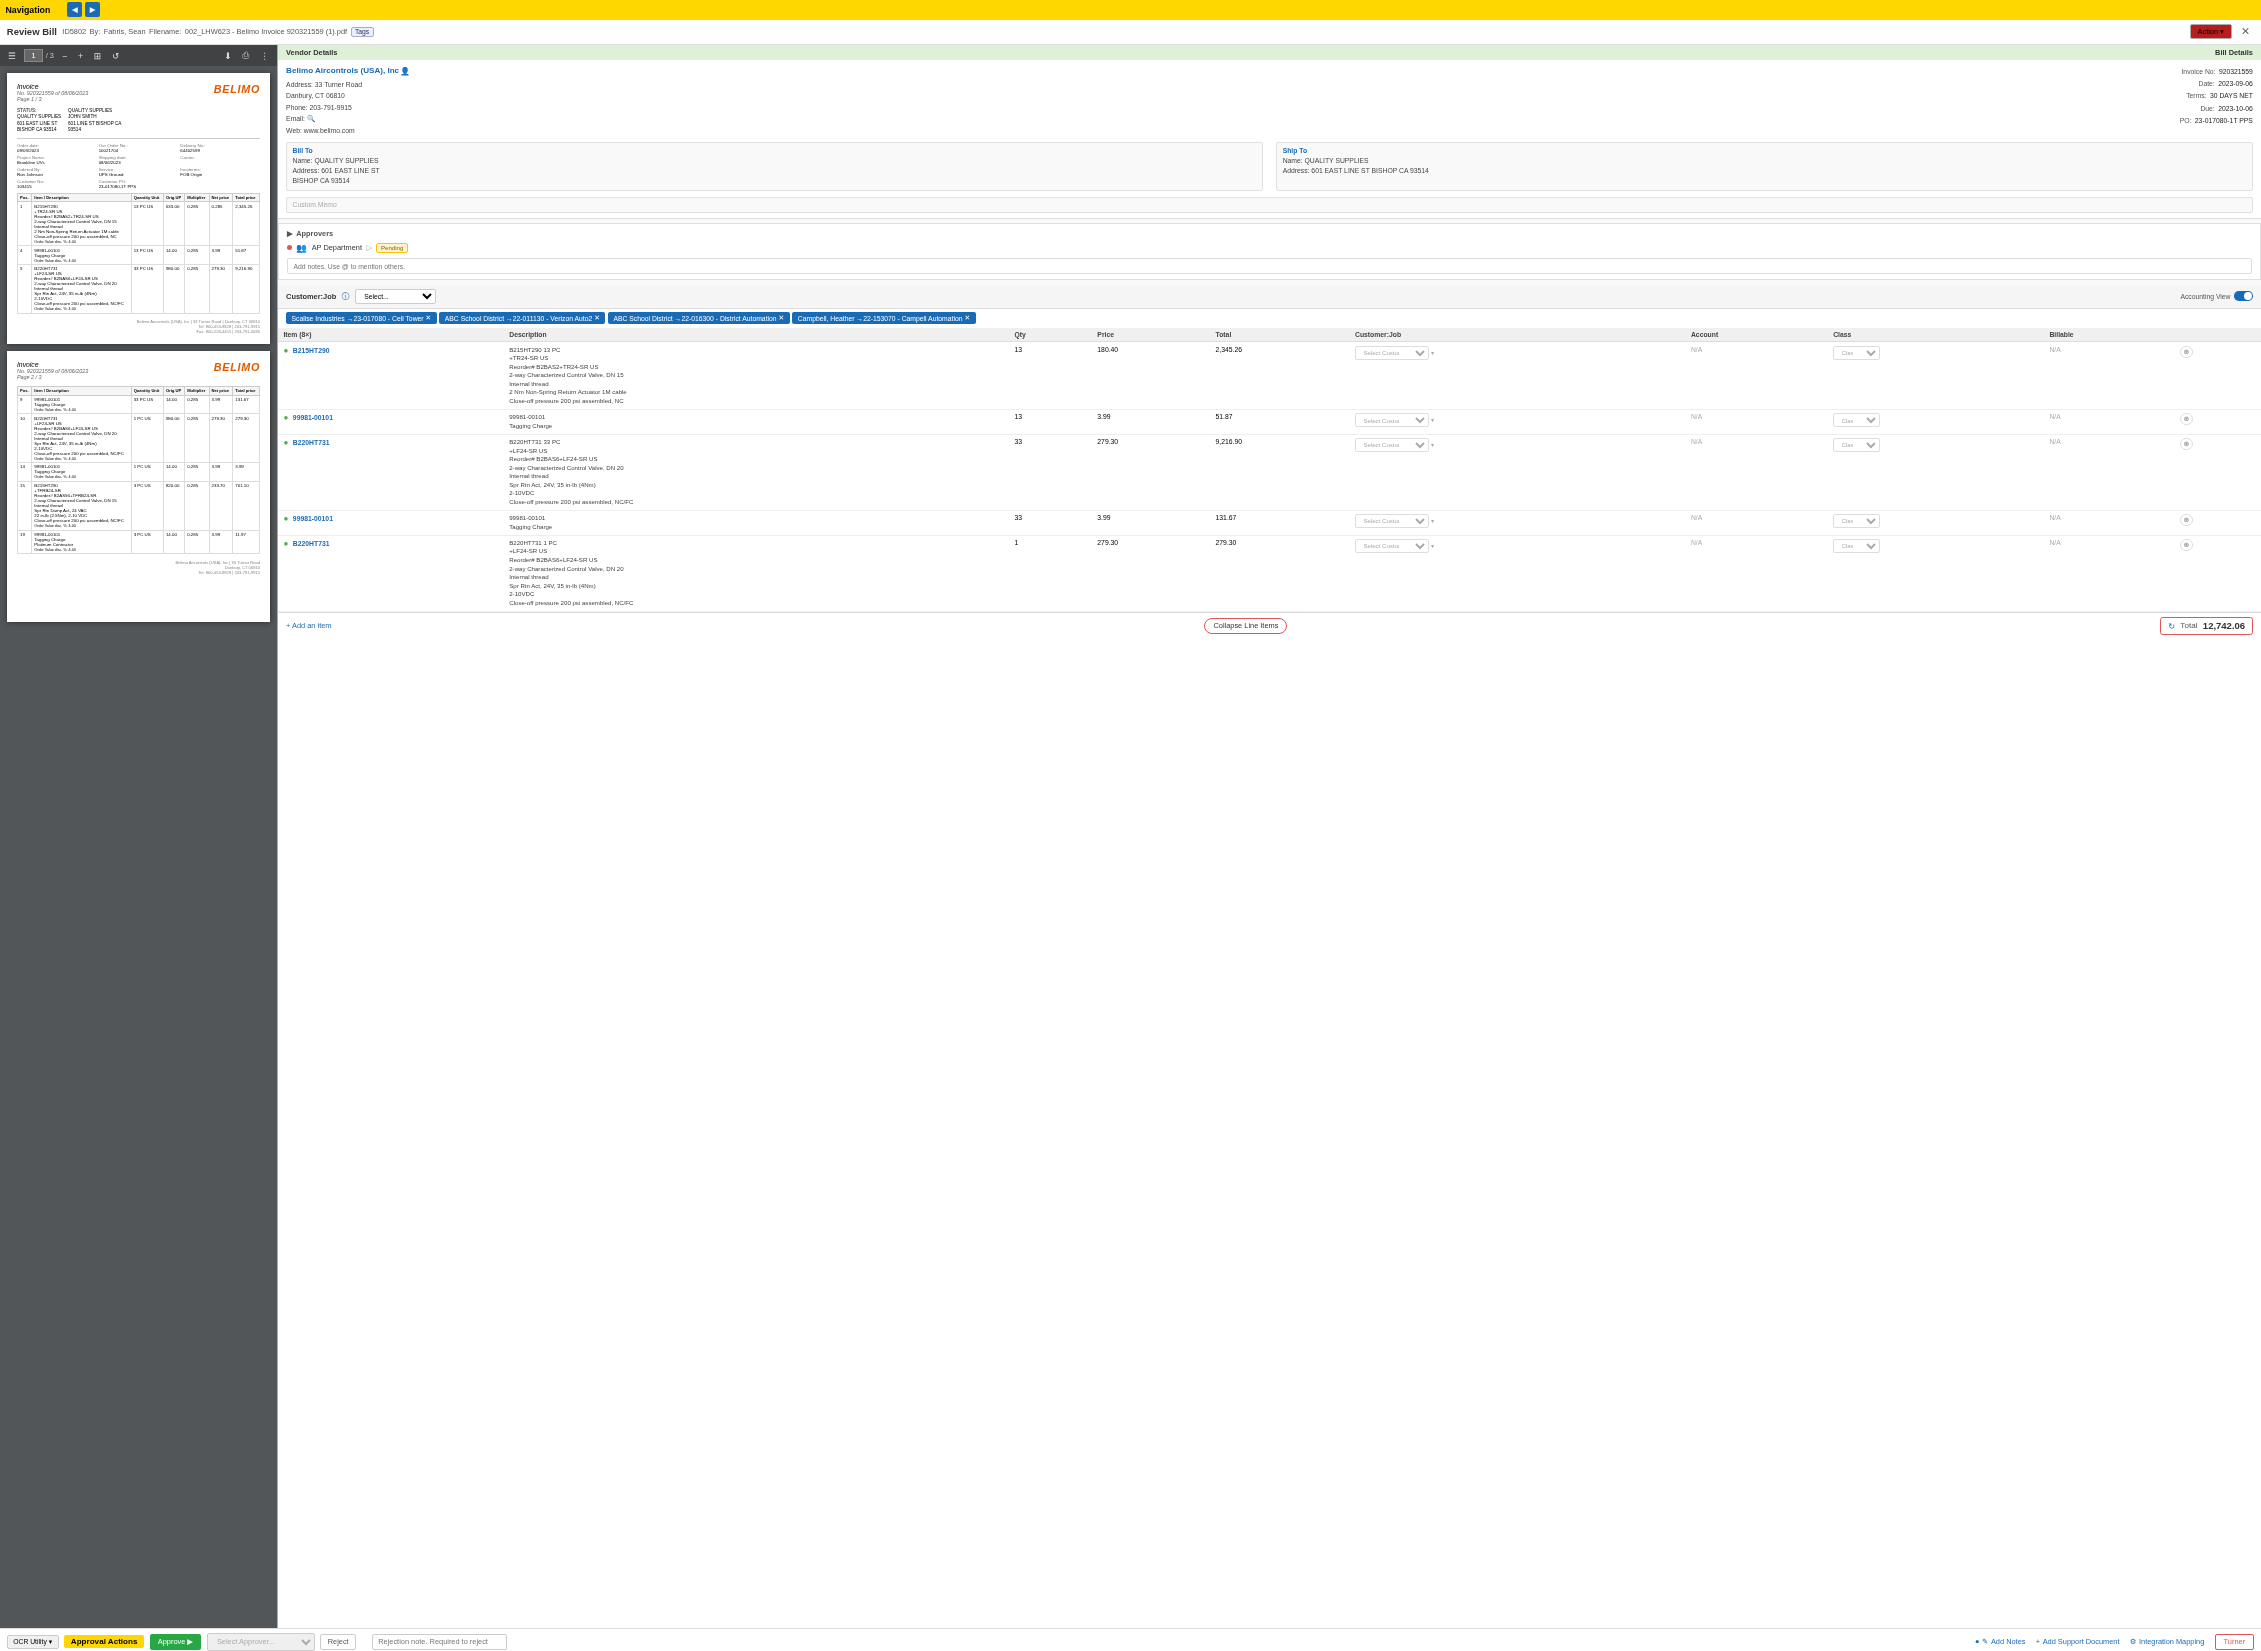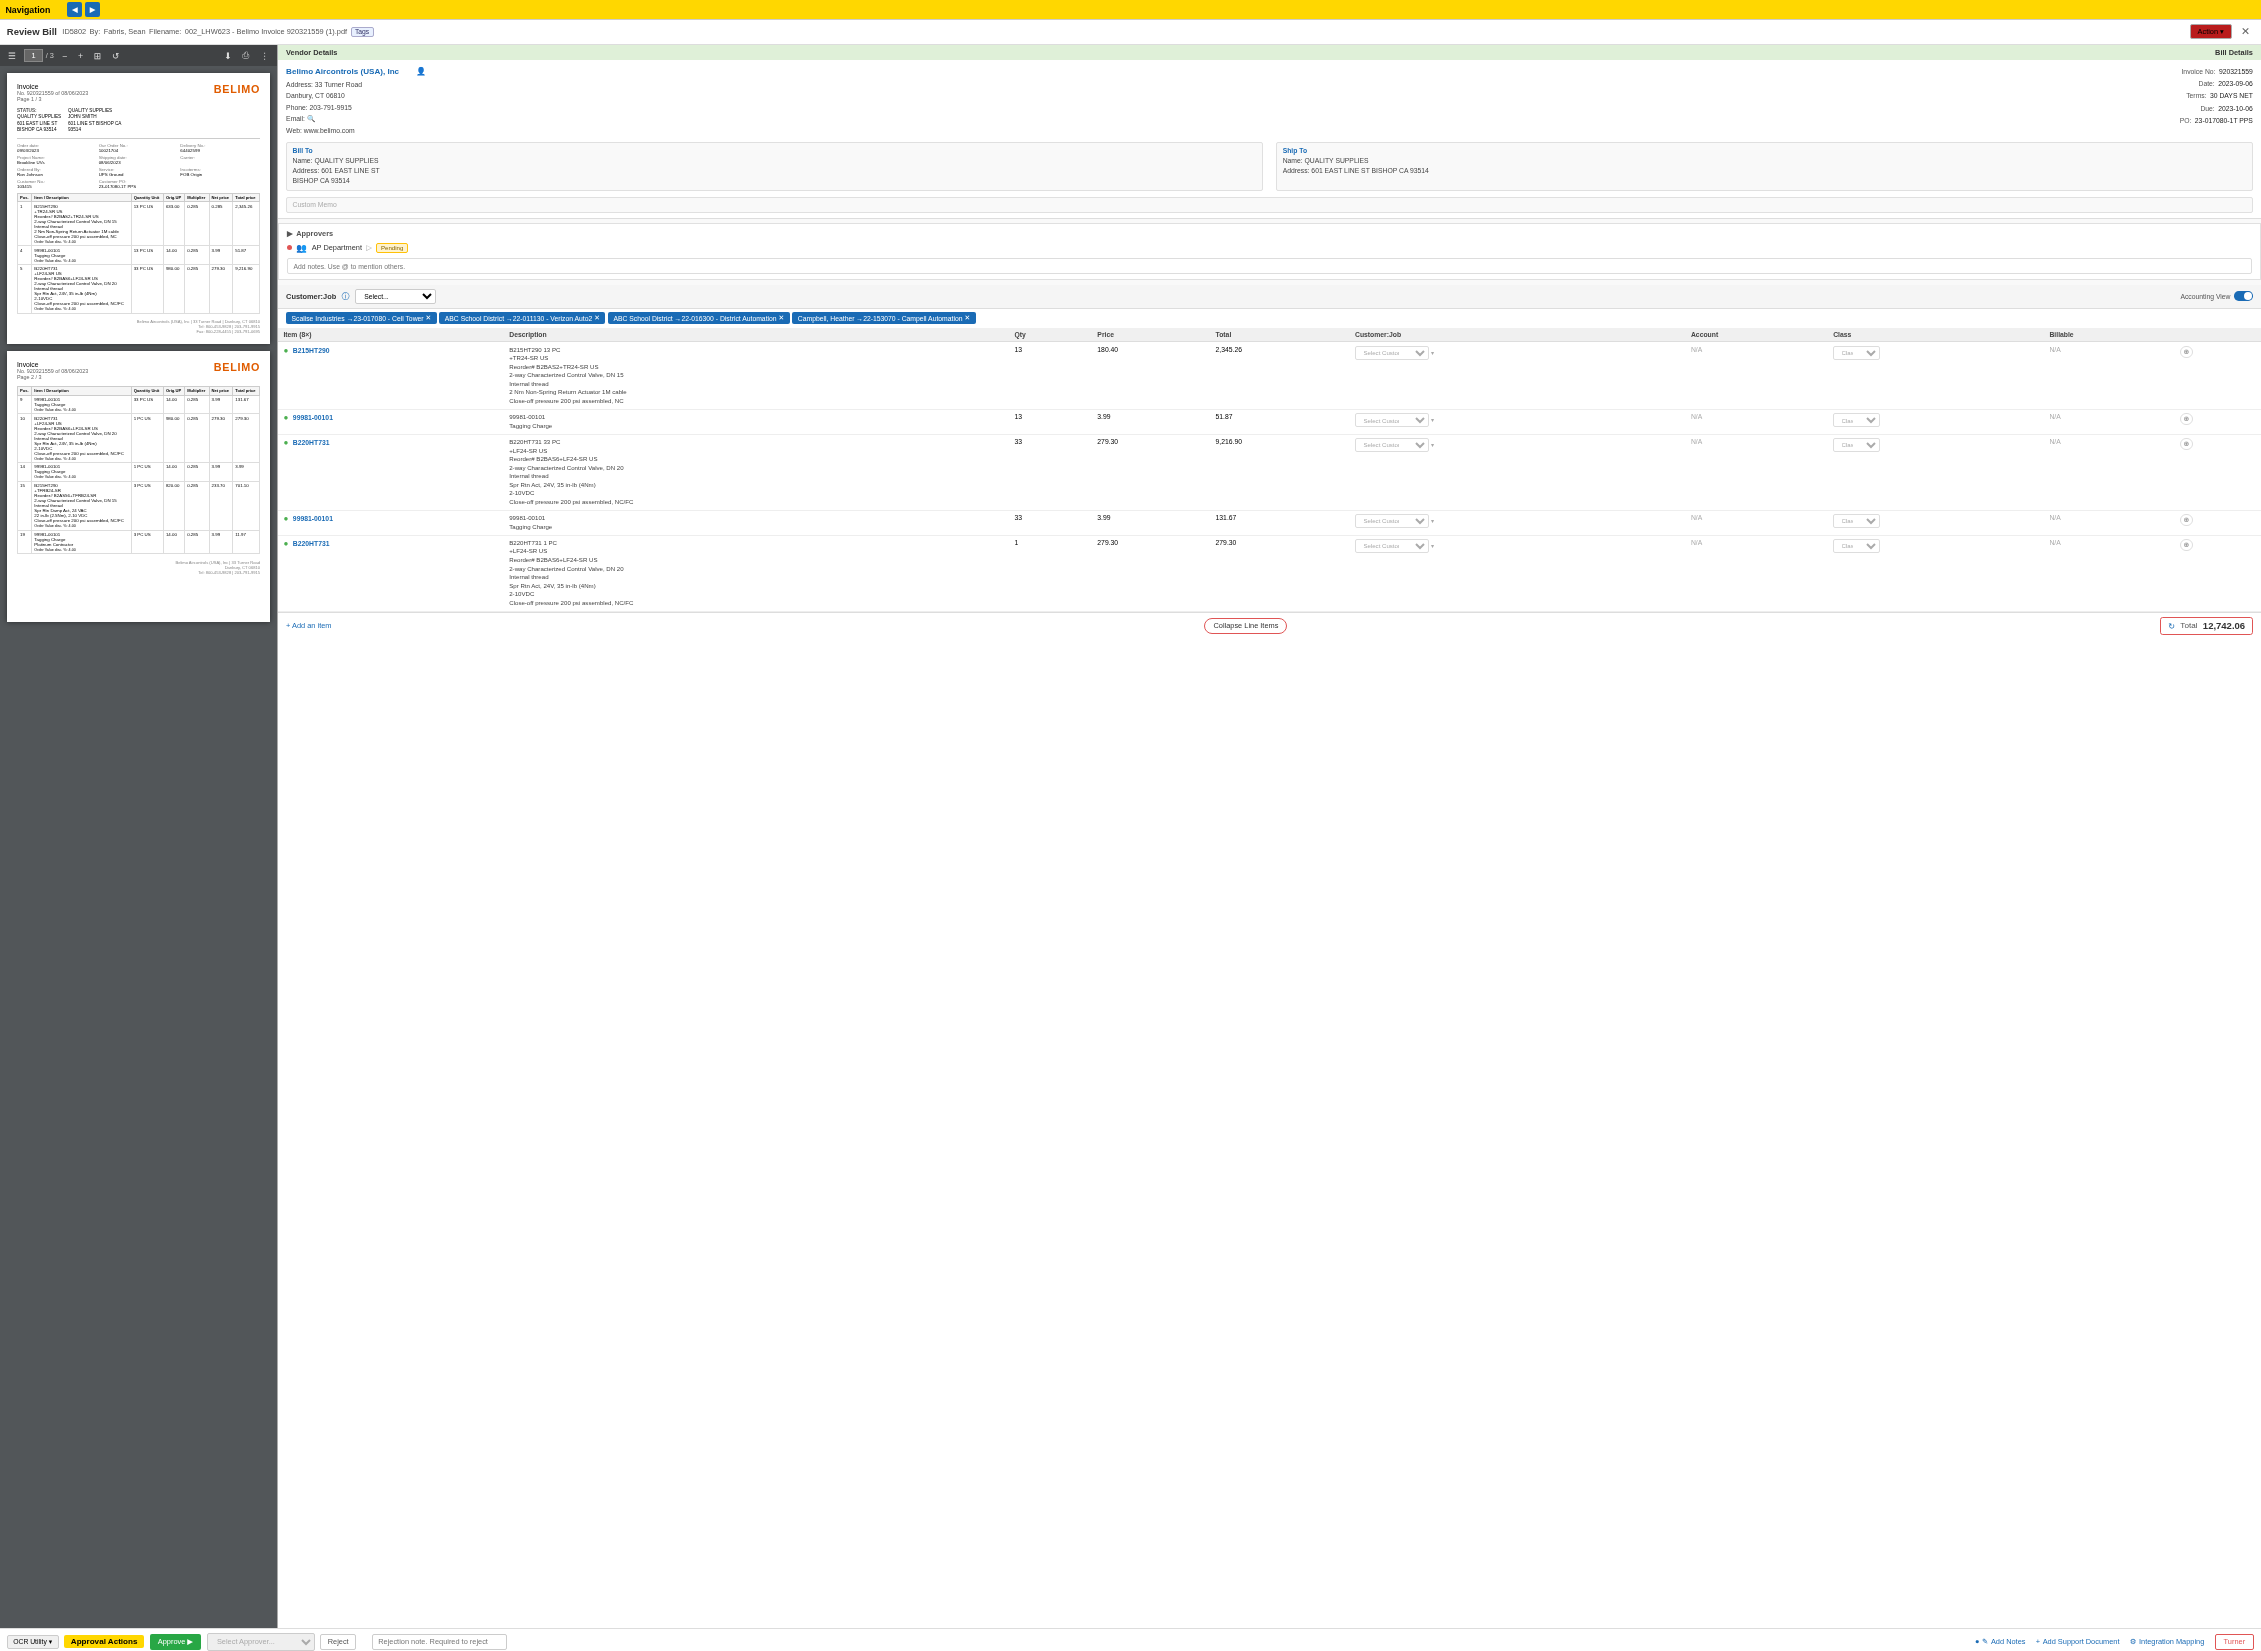--- a/index.html
+++ b/index.html
@@ -110,21 +110,21 @@
     }
     .pdf-page {
       background: white;
       width: 100%;
       min-height: 271px;
       box-shadow: 0 1.4px 5.4px rgba(0,0,0,0.5);
       padding: 10.2px;
       font-size: 5.4px;
       position: relative;
     }
-    .pdf-page-header { display: flex; justify-content: space-between; align-items: flex-start; margin-bottom: 5.4px; }
+    .pdf-page-header { display: flex; justify-content: space-between; align-items: flex-start; margin-bottom: 5.4px; font-style: italic; }
     .pdf-logo { font-weight: bold; font-size: 10.8px; color: #e05c00; letter-spacing: 0.7px; }
     .pdf-invoice-title { font-size: 6.8px; }
     .pdf-invoice-num { font-size: 5.4px; color: #666; }
     .pdf-addresses { display: flex; gap: 6.8px; margin-bottom: 4.1px; }
     .pdf-addr-block { font-size: 4.7px; line-height: 1.4; }
     .pdf-addr-label { font-size: 4.7px; font-weight: bold; color: #555; text-transform: uppercase; }
     .pdf-divider { border-top: 0.7px solid #ccc; margin: 3.4px 0; }
     .pdf-order-info { display: grid; grid-template-columns: repeat(3,1fr); gap: 2px; font-size: 4.4px; margin-bottom: 4.1px; }
     .pdf-order-field label { color: #777; display: block; }
     .pdf-table { width: 100%; border-collapse: collapse; font-size: 4.4px; margin-top: 2.7px; }
@@ -155,21 +155,21 @@
       align-items: center;
     }
     .vendor-details-title { font-weight: bold; font-size: 7.4px; color: #333; }
     .bill-details-title { font-weight: bold; font-size: 7.4px; color: #333; }
     .bill-info-body {
       display: flex;
       padding: 5.4px 8.1px;
       gap: 13.5px;
     }
     .vendor-col { flex: 2; }
-    .vendor-name { font-weight: bold; font-size: 8.1px; color: #1a6bb5; display: flex; align-items: flex-end; gap: 17px; }
+    .vendor-name { font-weight: bold; font-size: 8.1px; color: #1a6bb5; display: flex; align-items: center; gap: 1px; }
     .vendor-info { font-size: 6.8px; color: #444; line-height: 1.7; margin-top: 2.7px; }
     .bill-to-ship-row {
       display: flex;
       gap: 13.5px;
       padding: 0 8.1px 5.4px;
     }
     .bill-to-block, .ship-to-block {
       flex: 1;
       background: #f9f9f9;
       border: 0.7px solid #e0e0e0;

